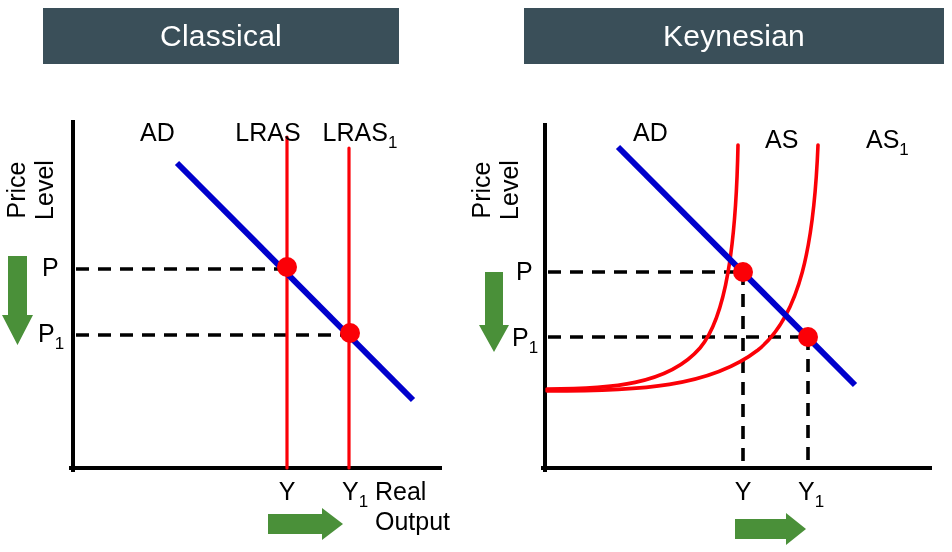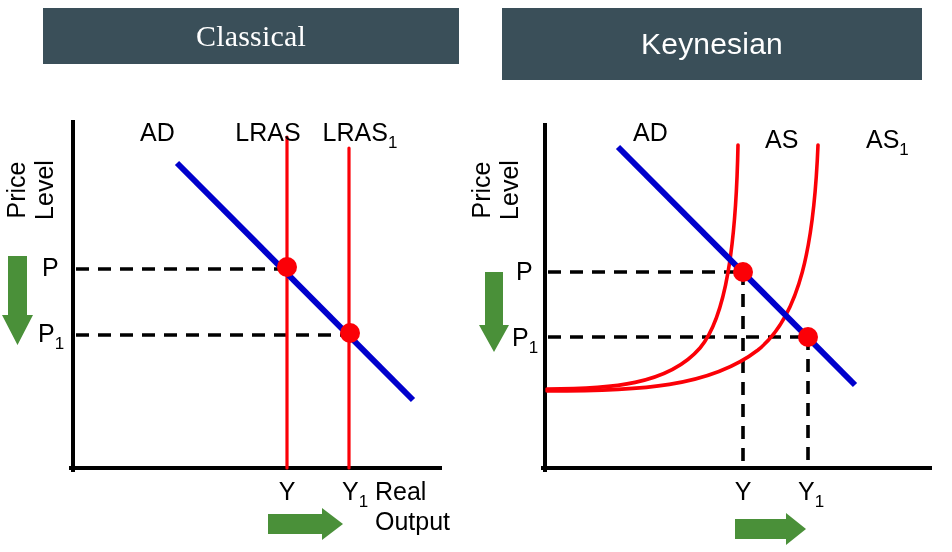--- a/index.html
+++ b/index.html
@@ -24,29 +24,28 @@
     align-items: center;
     justify-content: center;
     color: #ffffff;
     font-size: 30px;
     font-family: "Liberation Sans", sans-serif;
     letter-spacing: 0.2px;
   }
   #header-classical {
     left: 43px;
     top: 8px;
-    width: 416px;
+    width: 356px;
     height: 56px;
-    font-family: Liberation Serif, serif;
   }
   #header-keynesian {
-    left: 502px;
+    left: 524px;
     top: 8px;
     width: 420px;
-    height: 72px;
+    height: 56px;
   }
   svg.figure {
     position: absolute;
     left: 0;
     top: 0;
     width: 952px;
     height: 552px;
   }
   .axis-line {
     stroke: #000000;

